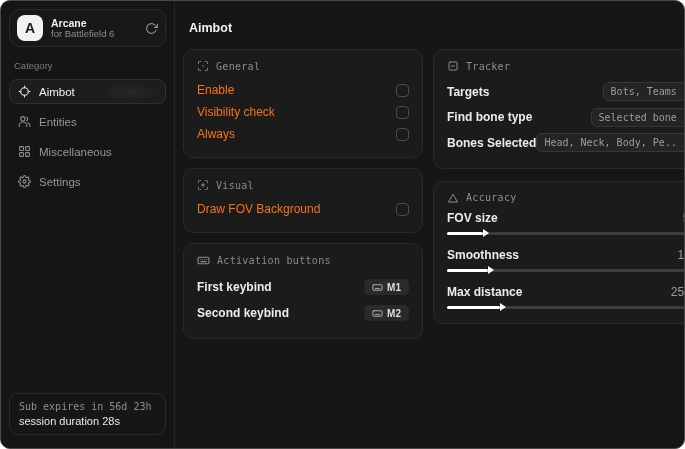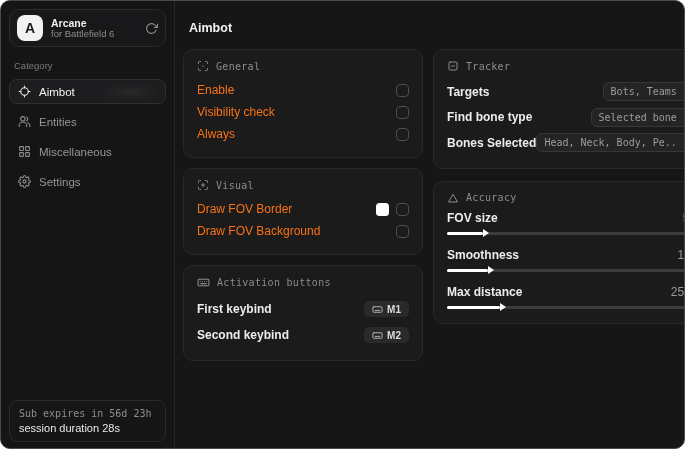--- a/index.html
+++ b/index.html
@@ -19,21 +19,21 @@
   .icon{ display:inline-flex; align-items:center; justify-content:center; }
   .icon svg{ display:block; }
   .brand .refresh{ color:#8f8f8f; cursor:pointer; }
   .category-label{ font-size:9.5px; color:#7c7c7c; margin:13px 0 8px 5px; }
   .nav-item{ display:flex; align-items:center; gap:8px; height:25px; padding:0 8px; border-radius:8px; border:1px solid transparent; color:#969696; font-size:11.5px; margin-bottom:5px; cursor:pointer; position:relative; }
   .nav-item .icon{ color:#8c8c8c; }
   .nav-item.selected{ background:#1d1d1f; border-color:#303031; color:#f2f2f2; }
   .nav-item.selected .icon{ color:#e8e8e8; }
   .nav-item.selected::after{ content:""; position:absolute; right:4px; top:3px; width:62px; height:18px; border-radius:6px;
     background:radial-gradient(ellipse at center, rgba(255,255,255,0.05), rgba(255,255,255,0) 70%); }
-  .sub-card{ position:absolute; left:8px; right:8px; bottom:6px; border:1px solid #2b2b2c; border-radius:9px; padding:7px 9px; background:#17171880; }
+  .sub-card{ position:absolute; left:8px; right:8px; bottom:13px; border:1px solid #2b2b2c; border-radius:9px; padding:7px 9px; background:#17171880; }
   .sub-expiry{ font-family:"DejaVu Sans Mono", monospace; font-size:10px; color:#8f8f8f; margin-bottom:3px; white-space:nowrap; }
   .sub-session{ font-size:11px; font-weight:normal; color:#e9e9e9; }
   
   .main{ flex:1; padding:14px 16px 0 8px; }
   .page-title{ font-size:12.5px; font-weight:bold; color:#f2f2f2; margin:6px 0 14px 6px; }
   .columns{ display:flex; gap:10px; }
   .col-left{ width:240px; flex:0 0 240px; }
   .col-right{ flex:1; }
   .card{ background:#1b1b1c; border:1px solid #29292a; border-radius:10px; padding:10px 13px 12px; margin-bottom:10px; }
   .col-right .card{ margin-bottom:12px; }
@@ -177,27 +177,20 @@
                   <path d="M3 7V5a2 2 0 0 1 2-2h2"></path>
                   <path d="M17 3h2a2 2 0 0 1 2 2v2"></path>
                   <path d="M21 17v2a2 2 0 0 1-2 2h-2"></path>
                   <path d="M7 21H5a2 2 0 0 1-2-2v-2"></path>
                   <path d="M12 9v6M9 12h6"></path>
                 </svg>
             </span>
             <span class="card-title">Visual</span>
           </div>
           <div class="row">
-            <span class="row-dim">Draw FOV Border</span>
-            <span class="right-group">
-              <span class="swatch" style="background:#ffffff"></span>
-              <span class="checkbox"></span>
-            </span>
-          </div>
-          <div class="row">
             <span class="row-dim">Draw FOV Background</span>
             <span class="checkbox"></span>
           </div>
         </section>
 
         <section class="card">
           <div class="card-head">
             <span class="icon">
               <svg width="13" height="13" viewBox="0 0 24 24" fill="none" stroke="currentColor" stroke-width="2" stroke-linecap="round" stroke-linejoin="round">
                   <rect x="2" y="6" width="20" height="12" rx="2"></rect>

